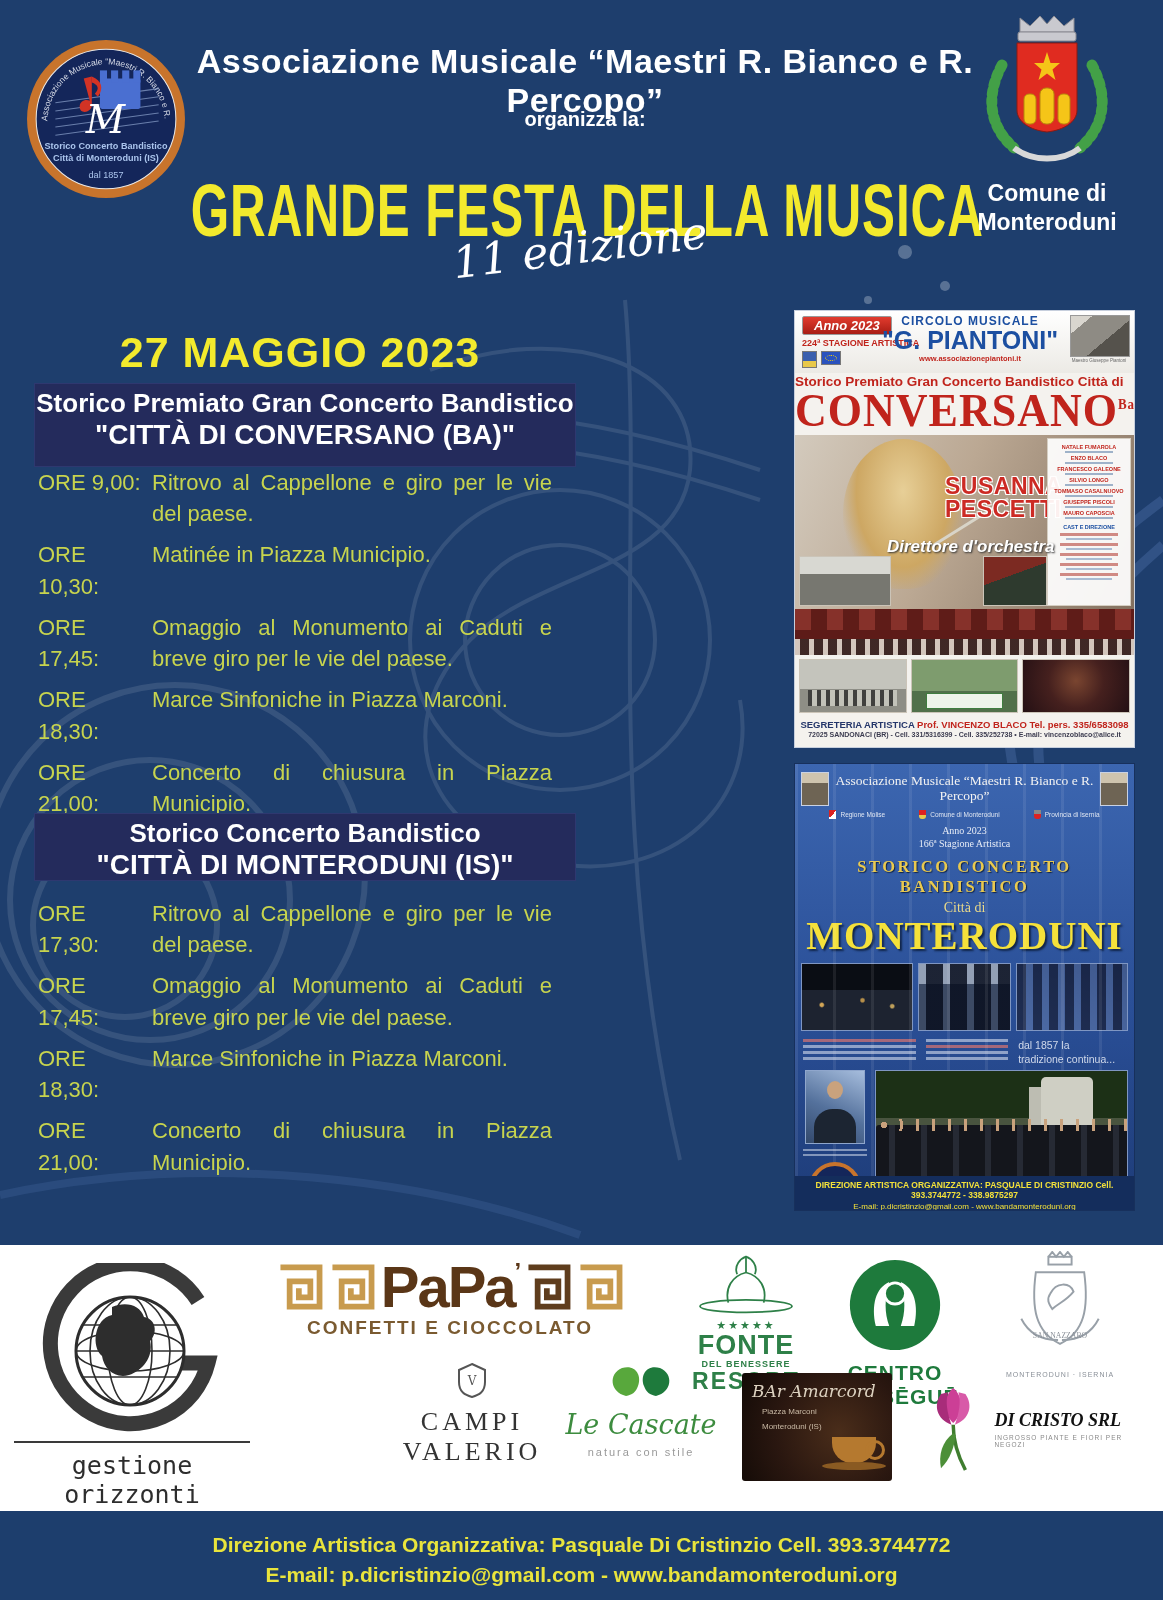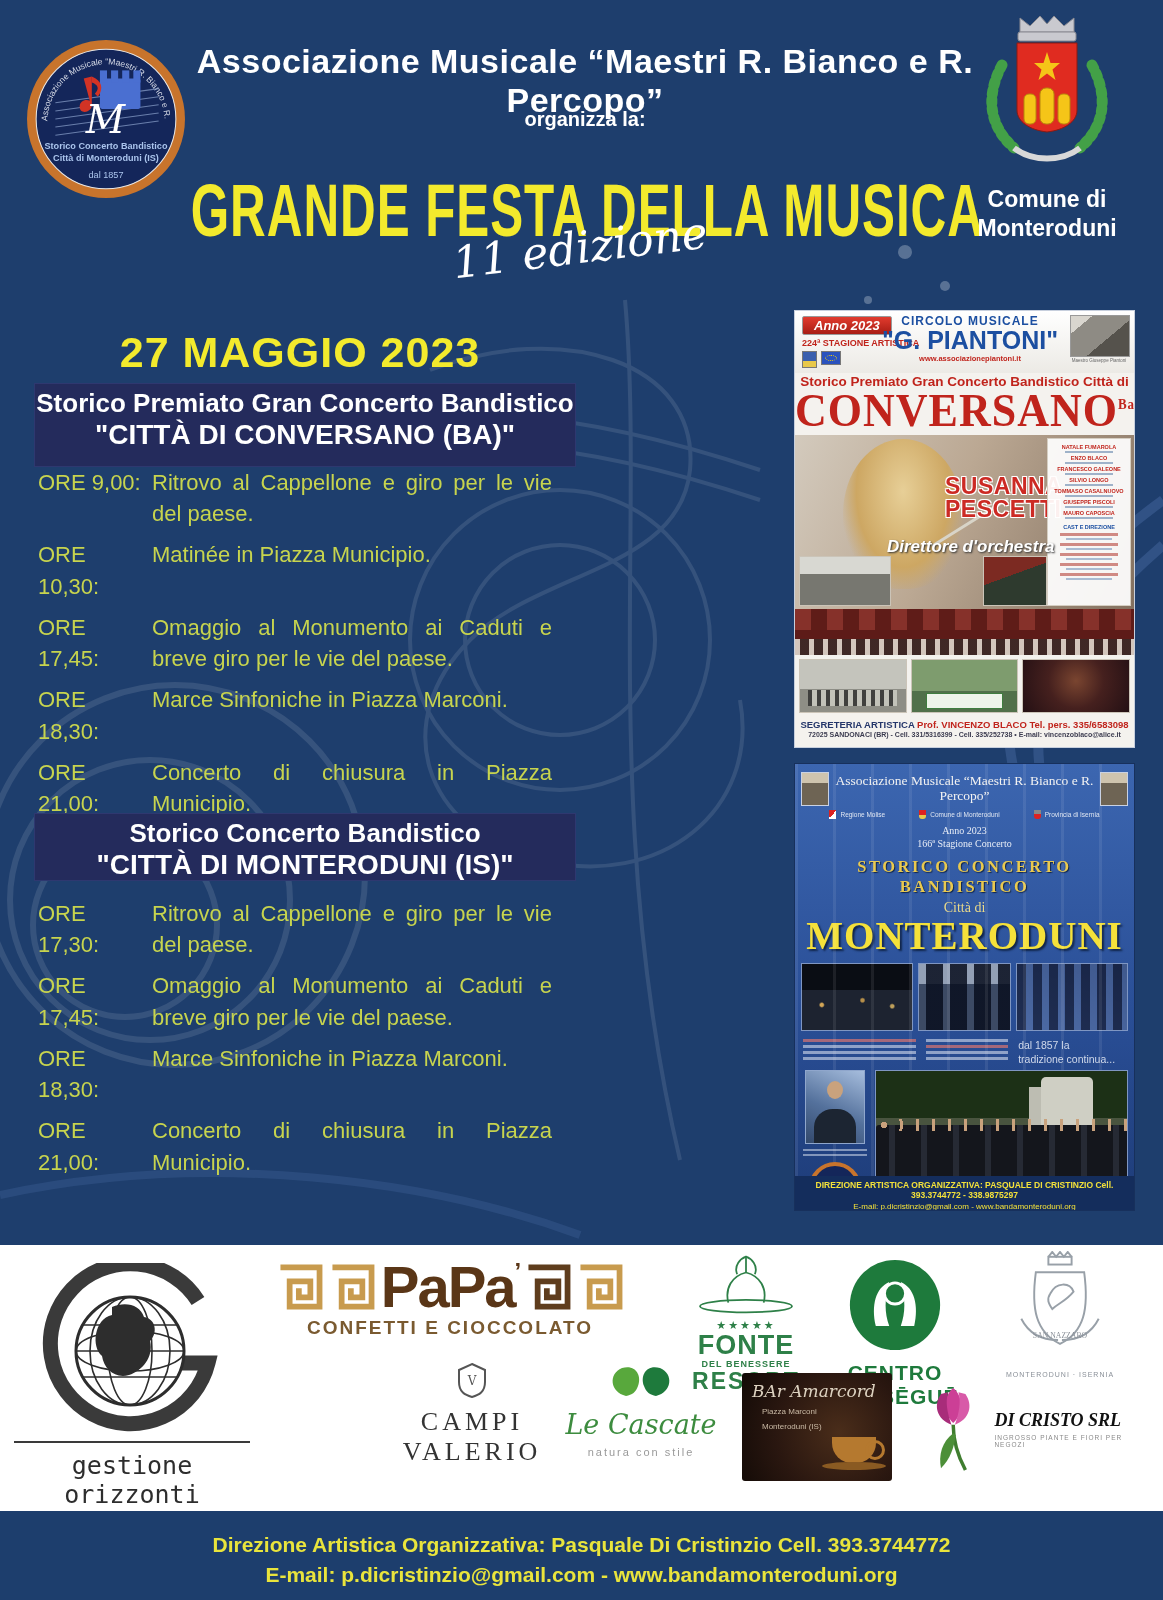--- a/index.html
+++ b/index.html
@@ -13,21 +13,21 @@
               font-size:34px;font-weight:600;letter-spacing:.5px;z-index:2;}
   .organizza{position:absolute;left:170px;top:108px;width:830px;text-align:center;color:#ffffff;
              font-size:20px;font-weight:600;z-index:2;}
   .big-title{position:absolute;left:170px;top:168px;width:830px;text-align:center;color:#f3ea2d;
              font-size:52px;font-weight:700;letter-spacing:1px;transform:scale(.95,1.42);
              transform-origin:center top;white-space:nowrap;z-index:2;}
   .edition{position:absolute;left:330px;top:222px;width:500px;text-align:center;color:#ffffff;
            font-family:"DejaVu Serif",serif;font-style:italic;font-size:44px;
            transform:rotate(-7deg);z-index:3;}
   .comune-wrap{position:absolute;left:952px;top:10px;width:190px;text-align:center;z-index:2;}
-  .comune-caption{margin-top:6px;color:#ffffff;font-size:23px;line-height:1.25;font-weight:600;}
+  .comune-caption{margin-top:0;color:#ffffff;font-size:23px;line-height:1.25;font-weight:600;}
 
   
   .day-date{position:absolute;left:20px;width:560px;text-align:center;color:#f3ea2d;
             font-size:43px;font-weight:800;letter-spacing:1px;z-index:2;}
   .band{position:absolute;left:35px;width:540px;background:#242b5c;color:#fff;text-align:center;
         font-weight:700;box-sizing:border-box;padding-top:5px;z-index:2;box-shadow:0 0 0 1px #2e3870;}
   .band .l1{font-size:26px;line-height:1.15;}
   .band .l2{font-size:28px;line-height:1.15;}
   .sched{position:absolute;left:38px;width:514px;color:#c7d44e;font-size:22px;z-index:2;}
   .sched-row{display:flex;margin-bottom:10px;}
@@ -47,21 +47,21 @@
   .mini-eu{width:18px;height:12px;background:#2a52be;border:1px solid #777;position:relative;}
   .mini-eu::after{content:"";position:absolute;inset:3px;border:1px dotted #ffd700;border-radius:50%;}
   .circolo{position:absolute;left:86px;top:3px;width:178px;text-align:center;color:#1c4fa1;}
   .circolo .c1{font-size:12px;font-weight:700;letter-spacing:1px;}
   .circolo .c2{font-size:25px;font-weight:800;line-height:1.0;}
   .circolo .c3{font-size:7.5px;color:#c0241c;font-weight:700;margin-top:1px;}
   .conv-bw{position:absolute;right:6px;top:4px;width:58px;text-align:center;}
   .conv-bw .ph{width:58px;height:40px;background:linear-gradient(140deg,#d9d6cf 0 20%,#8e8b84 20% 60%,#55524c 60% 100%);
                border:1px solid #999;}
   .conv-bw .cap{font-size:4.5px;color:#666;margin-top:1px;}
-  .conv-sub{text-align:center;color:#c0241c;font-weight:700;font-size:13.5px;margin-top:1px;}
+  .conv-sub{text-align:left;color:#c0241c;font-weight:700;font-size:13.5px;margin-top:1px;}
   .conv-city{text-align:center;color:#c0241c;font-weight:800;font-size:44px;line-height:1.0;
              font-family:"Liberation Serif",serif;letter-spacing:1px;transform:scaleY(1.05);}
   .conv-city sup{font-size:13px;font-weight:700;}
   .conv-main{position:relative;height:174px;margin-top:2px;
              background:linear-gradient(115deg,#d3cabd 0%,#bba893 45%,#83705f 100%);}
   .hair{position:absolute;left:48px;top:4px;width:120px;height:150px;border-radius:50% 50% 45% 45%;
         background:radial-gradient(ellipse at 50% 35%,#e7cf97 0%,#cda763 55%,rgba(160,120,60,0) 75%);}
   .baton{position:absolute;left:130px;top:86px;width:90px;height:3px;background:#d8d4c8;transform:rotate(-32deg);}
   .susanna{position:absolute;left:150px;top:40px;width:110px;text-align:center;color:#cc2a24;
            font-weight:800;font-size:23px;line-height:1.02;letter-spacing:.5px;
@@ -456,21 +456,21 @@
           <div class="mlg mlg2"></div>
           <span>Comune di Monteroduni</span>
         </div>
         <div class="mont-logo">
           <div class="mlg mlg3"></div>
           <span>Provincia di Isernia</span>
         </div>
       </div>
     </div>
     <div class="mont-anno">Anno 2023</div>
-    <div class="mont-stag">166ª Stagione Concerto</div>
+    <div class="mont-stag">166ª Stagione Artistica</div>
     <div class="mont-gold">STORICO CONCERTO BANDISTICO</div>
     <div class="mont-citta">Città di</div>
     <div class="mont-city">MONTERODUNI</div>
     <div class="mont-photos">
       <div class="mp mp1"></div>
       <div class="mp mp2"></div>
       <div class="mp mp3"></div>
     </div>
     <div class="mont-caps">
       <div class="cap-bars">

